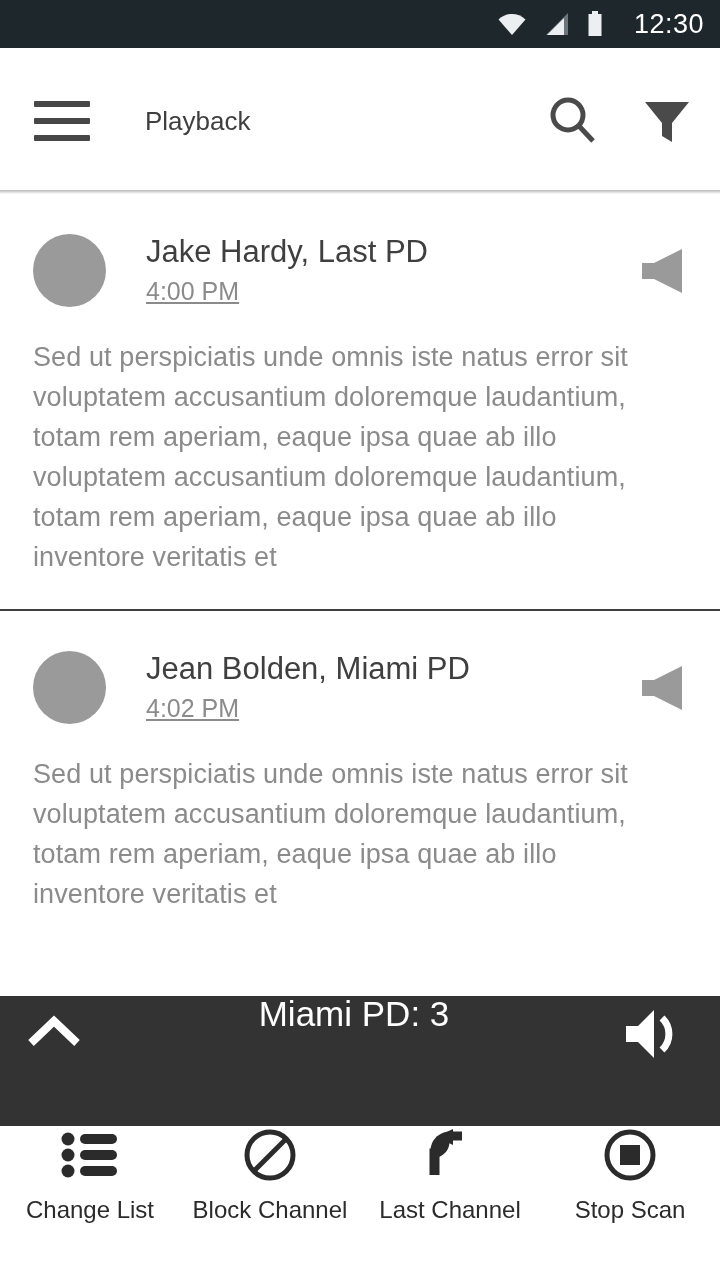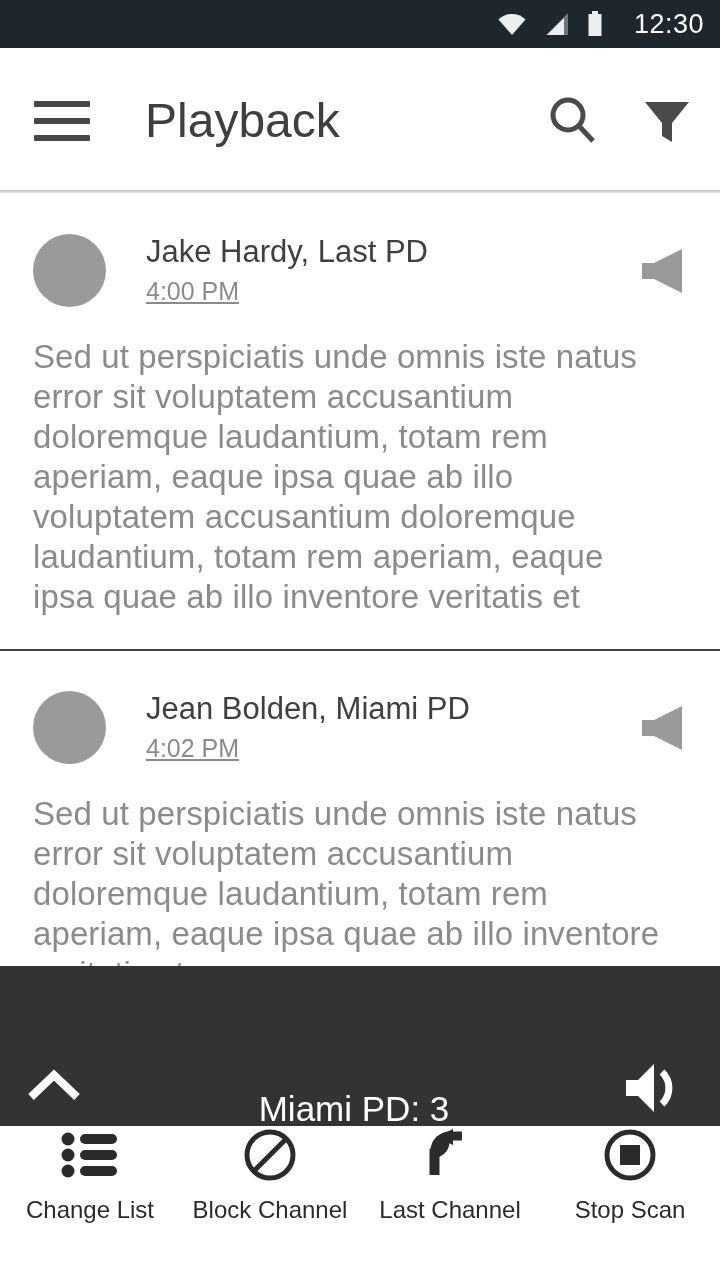--- a/index.html
+++ b/index.html
@@ -77,21 +77,21 @@
     cursor: pointer;
     flex: none;
   }
   .hamburger span {
     display: block;
     height: 6px;
     background: #474747;
     border-radius: 1px;
   }
   .app-title {
-    font-size: 48px;
+    font-size: 26px;
     color: #3f3f3f;
     margin-left: 55px;
     line-height: 1;
     white-space: nowrap;
   }
   .app-bar-actions {
     margin-left: auto;
     display: flex;
     align-items: center;
     gap: 36px;
@@ -154,33 +154,33 @@
     flex: none;
     width: 60px;
     height: 60px;
     display: flex;
     align-items: center;
     justify-content: center;
     margin-left: 10px;
     cursor: pointer;
   }
   .message-body {
-    font-size: 33px;
+    font-size: 27px;
     line-height: 40px;
     color: #8b8b8b;
     padding: 30px 22px 32px 0;
     letter-spacing: 0.1px;
   }
 
   
   .now-playing {
-    height: 160px;
+    height: 130px;
     background: #333333;
     display: flex;
-    align-items: flex-end;
+    align-items: flex-start;
     padding: 0 28px 0 16px;
     box-sizing: border-box;
     flex: none;
   }
   .now-playing-label {
     flex: 1 1 auto;
     text-align: center;
     color: #ffffff;
     font-size: 35px;
     line-height: 1;

